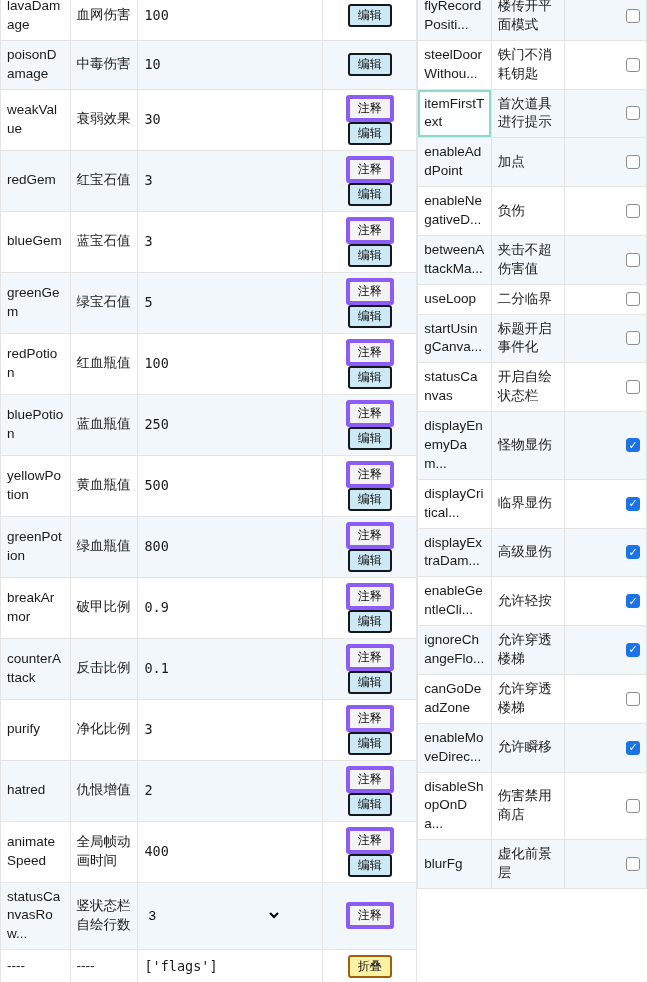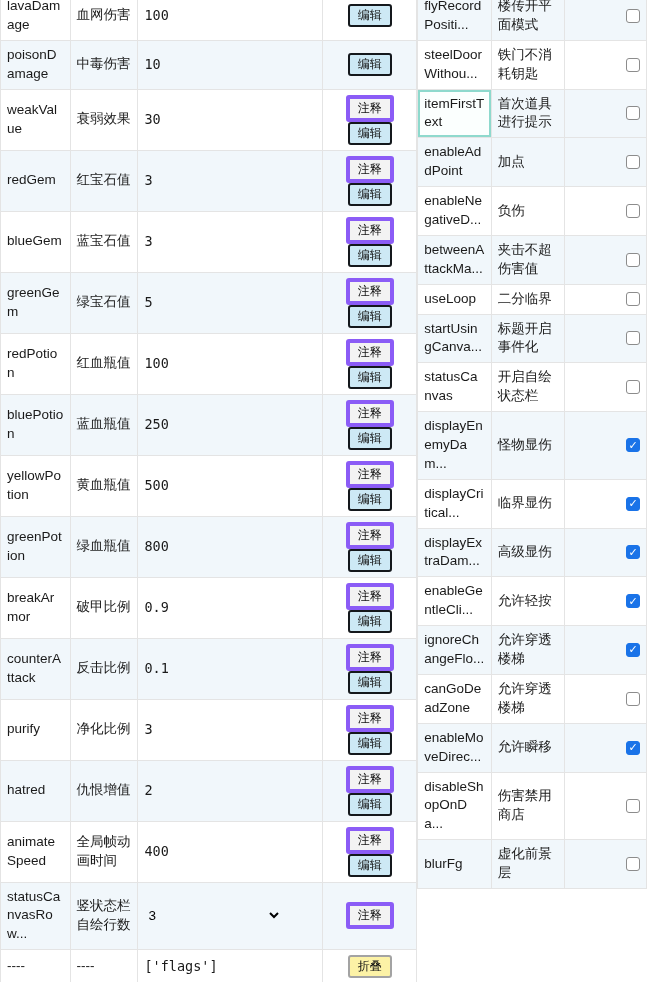--- a/index.html
+++ b/index.html
@@ -32,21 +32,21 @@
     font-size:12.5px;vertical-align:top;padding-top:9px;color:#000;
   }
   .c-btns{text-align:center;padding:4px 2px;}
   .btn{
     display:inline-block;font-size:12px;line-height:1.25;padding:2px 8px;
     border-radius:3px;margin:0 3px;cursor:pointer;color:#111;
     font-family:"Liberation Sans","DejaVu Sans",sans-serif;
   }
   .btn-comment{background:#f3f3f3;border:4px solid #8b5cf6;}
   .btn-edit{background:var(--edit-bg);border:2px solid #14181c;}
-  .btn-collapse{background:var(--collapse-bg);border:2px solid #a3a3a3;}
+  .btn-collapse{background:var(--collapse-bg);border:2px solid #a16207;}
   .cbx{
     display:inline-block;width:14px;height:14px;box-sizing:border-box;
     border:1px solid #8c8c8c;border-radius:3px;background:#fff;
     vertical-align:middle;position:relative;cursor:pointer;flex:0 0 14px;
   }
   .cbx.checked{background:var(--accent);border-color:var(--accent);}
   .cbx.checked::after{
     content:"✓";position:absolute;left:0;top:0;right:0;bottom:0;
     display:flex;align-items:center;justify-content:center;
     color:#fff;font-size:11px;font-weight:bold;

